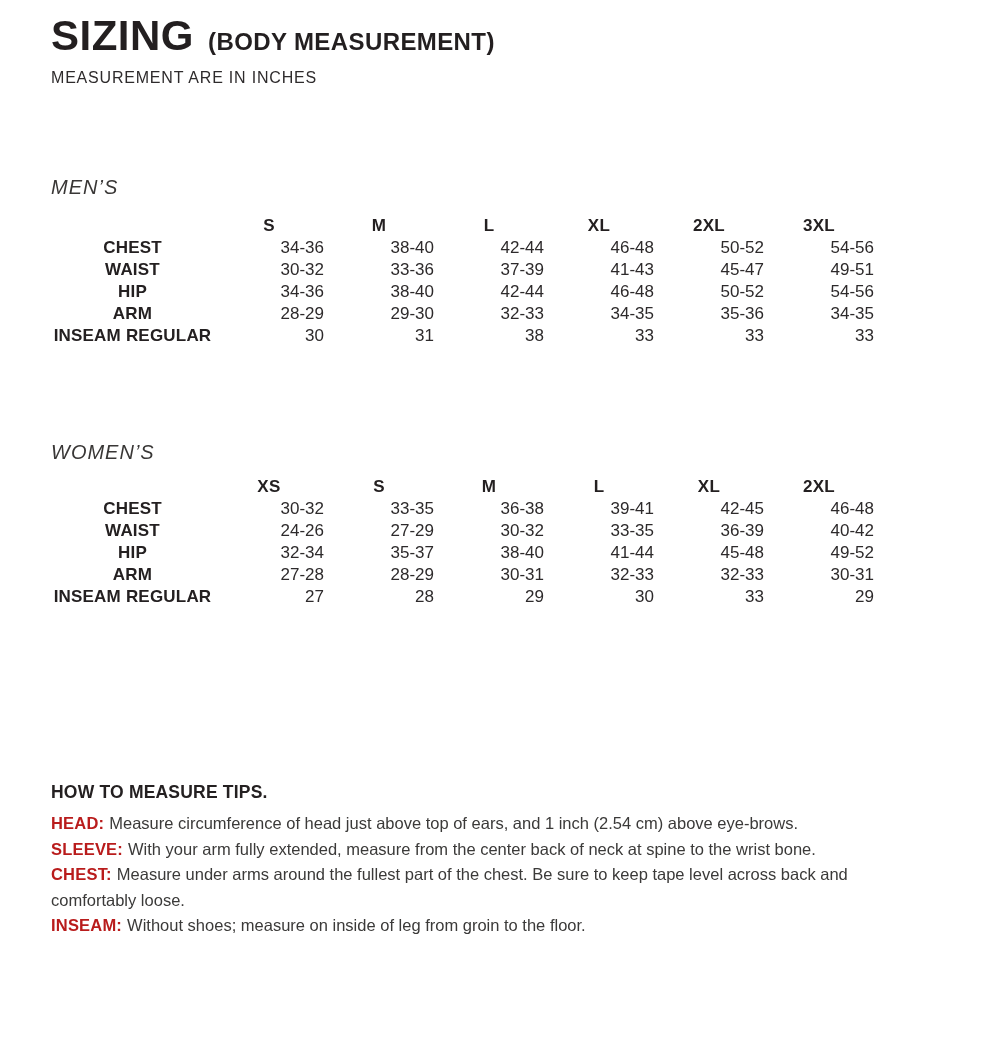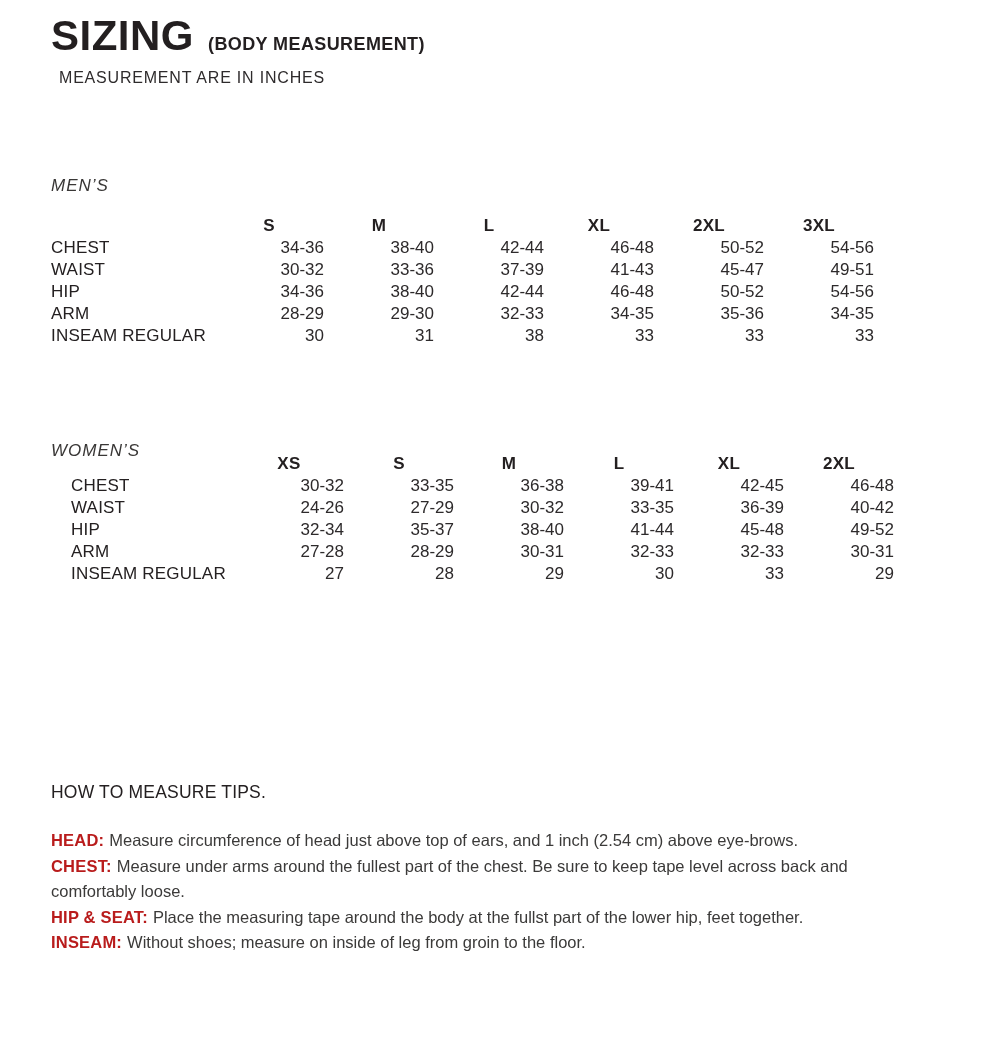--- a/index.html
+++ b/index.html
@@ -18,94 +18,93 @@
   .doc-header { position: absolute; left: 51px; top: 12px; }
   .title-row { display: flex; align-items: baseline; }
   .doc-title {
     font-size: 42px;
     font-weight: 800;
     letter-spacing: 0.5px;
     line-height: 48px;
     color: #231f20;
   }
   .doc-subtitle {
-    font-size: 18px;
+    font-size: 24px;
     font-weight: 700;
     letter-spacing: 0.4px;
     margin-left: 14px;
     color: #231f20;
   }
   .units-note {
     margin-top: 9px;
     font-size: 16px;
     font-weight: 400;
     letter-spacing: 0.8px;
     color: #2e2b2c;
-    margin-left: 8px;
   }
 
   
   .section-label {
     position: absolute;
     left: 51px;
     font-style: italic;
-    font-size: 17px;
+    font-size: 20px;
     font-weight: 500;
     letter-spacing: 1px;
     color: #393736;
   }
   .section-label.mens   { top: 176px; }
   .section-label.womens { top: 441px; }
 
   .size-table {
     position: absolute;
     left: 51px;
     display: grid;
     grid-template-columns: 163px repeat(6, 110px);
     grid-auto-rows: 22px;
   }
   .size-table.mens   { top: 215px; }
-  .size-table.womens { top: 453px; margin-left: 20px; }
+  .size-table.womens { top: 476px; }
 
   .size-table .cell {
     font-size: 17px;
     line-height: 22px;
     white-space: nowrap;
   }
   .size-table .head {
     font-weight: 700;
     text-align: center;
     letter-spacing: 0.3px;
     color: #242021;
   }
   .size-table .rowlabel {
-    font-weight: 400;
-    text-align: left;
+    font-weight: 700;
+    text-align: center;
     letter-spacing: 0.2px;
     color: #242021;
   }
   .size-table .val {
     font-weight: 400;
     text-align: right;
     color: #2d2a2b;
   }
 
   
   .tips {
     position: absolute;
     left: 51px;
     top: 780px;
     width: 800px;
   }
   .tips-heading {
     font-size: 17.5px;
-    font-weight: 400;
+    font-weight: 700;
     letter-spacing: 0.2px;
     line-height: 24px;
-    margin-bottom: 24px;
+    margin-bottom: 7px;
     color: #242021;
   }
   .tip {
     font-size: 16.5px;
     line-height: 25.6px;
     font-weight: 400;
     color: #3b3a39;
   }
   .tip b {
     font-weight: 700;
@@ -226,18 +225,18 @@
     <div class="cell val">29</div>
     <div class="cell val">30</div>
     <div class="cell val">33</div>
     <div class="cell val">29</div>
   </div>
 
   <div class="tips">
     <div class="tips-heading">HOW TO MEASURE TIPS.</div>
 
     <p class="tip"><b>HEAD:</b><span>Measure circumference of head just above top of ears, and 1 inch (2.54 cm) above eye-brows.</span></p>
+    <p class="tip"><b>SLEEVE:</b><span>With your arm fully extended, measure from the center back of neck at spine to the wrist bone.</span></p>
     <p class="tip"><b>CHEST:</b><span>Measure under arms around the fullest part of the chest. Be sure to keep tape level across back and comfortably loose.</span></p>
-    <p class="tip"><b>HIP &amp; SEAT:</b><span>Place the measuring tape around the body at the fullst part of the lower hip, feet together.</span></p>
     <p class="tip"><b>INSEAM:</b><span>Without shoes; measure on inside of leg from groin to the floor.</span></p>
   </div>
 
 </div>
 
 </body></html>

